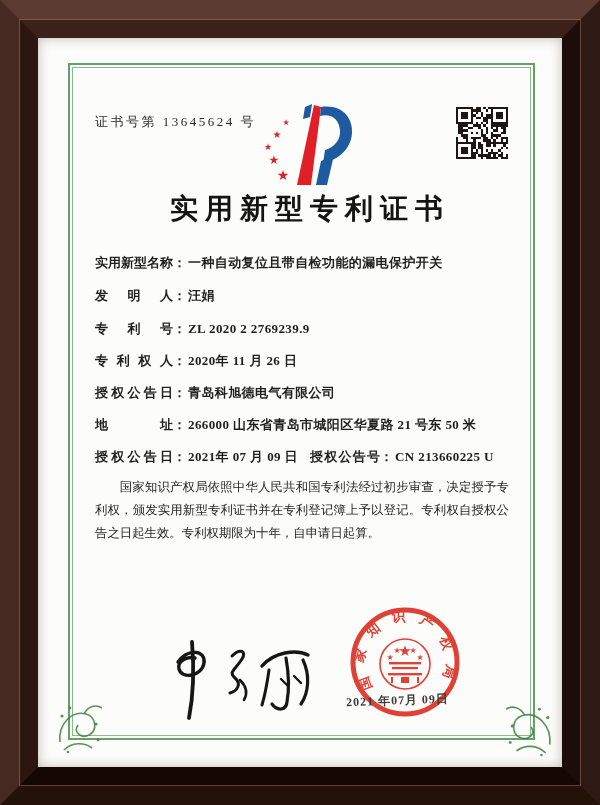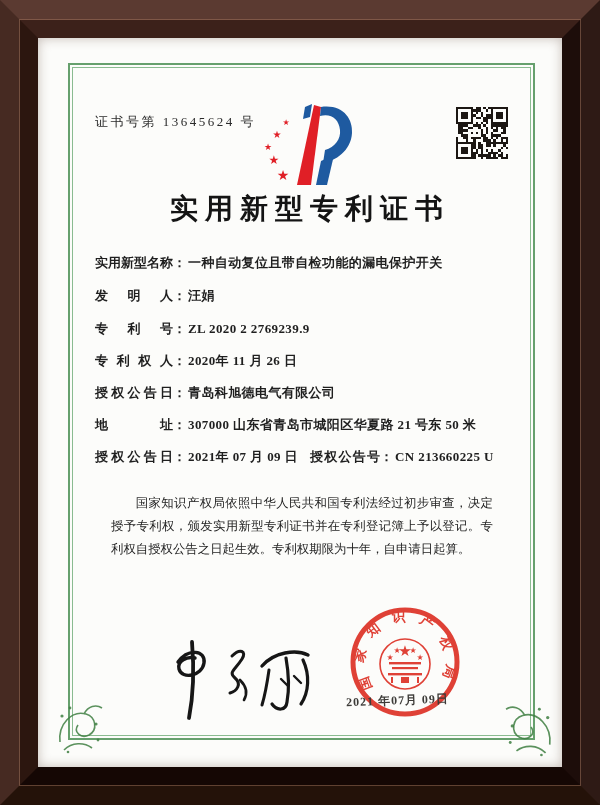--- a/index.html
+++ b/index.html
@@ -22,21 +22,21 @@
   .title{left:0;right:0;top:190px;text-align:center;font-size:28px;font-weight:bold;
         letter-spacing:7px;padding-left:20px;color:#141414;}
   .field-row{left:95px;width:420px;font-size:13px;font-weight:600;color:#1f1f1f;white-space:nowrap;}
   .field-label{display:inline-block;width:78px;text-align:justify;text-align-last:justify;vertical-align:top;}
   .field-colon{display:inline-block;margin-right:2px;}
   .field-value{letter-spacing:.4px;}
   .grant-right{position:absolute;left:215px;top:0;white-space:nowrap;}
   .grant-right .field-label{width:70px;font-family:Liberation Serif, serif;}
   .body-text{left:95px;top:476px;width:414px;font-size:12.4px;line-height:1.86;
         text-align:justify;color:#242424;z-index:4;}
-  .body-text p{margin:16px;text-indent:2em;}
+  .body-text p{margin:0;text-indent:2em;}
   .signer{left:95px;top:666px;font-family:"Liberation Sans","DejaVu Sans",sans-serif;
         font-size:14px;font-weight:bold;color:#1c1c1c;line-height:1.85;}
   .seal-date{left:346px;top:692px;width:124px;font-size:12px;font-weight:bold;color:#3d3b38;
         letter-spacing:1px;transform:rotate(-2deg);z-index:7;white-space:nowrap;}
   svg{display:block;}
 </style>
 </head>
 <body>
 
 <div class="cert">
@@ -327,21 +327,21 @@
   <div class="abs field-row" style="top:320px">
     <span class="field-label">专利号</span><span class="field-colon">：</span><span class="field-value">ZL 2020 2 2769239.9</span>
   </div>
   <div class="abs field-row" style="top:352px">
     <span class="field-label">专利权人</span><span class="field-colon">：</span><span class="field-value">2020年 11 月 26 日</span>
   </div>
   <div class="abs field-row" style="top:384px">
     <span class="field-label">授权公告日</span><span class="field-colon">：</span><span class="field-value">青岛科旭德电气有限公司</span>
   </div>
   <div class="abs field-row" style="top:416px">
-    <span class="field-label">地址</span><span class="field-colon">：</span><span class="field-value">307000 山东省青岛市城阳区华夏路 21 号东 50 米</span>
+    <span class="field-label">地址</span><span class="field-colon">：</span><span class="field-value">266000 山东省青岛市城阳区华夏路 21 号东 50 米</span>
   </div>
 
   <div class="abs field-row" style="top:448px">
     <span class="field-label">授权公告日</span><span class="field-colon">：</span><span class="field-value">2021年 07 月 09 日</span>
     <span class="grant-right">
       <span class="field-label">授权公告号</span><span class="field-colon">：</span><span class="field-value">CN 213660225 U</span>
     </span>
   </div>
 
   <div class="abs body-text">

